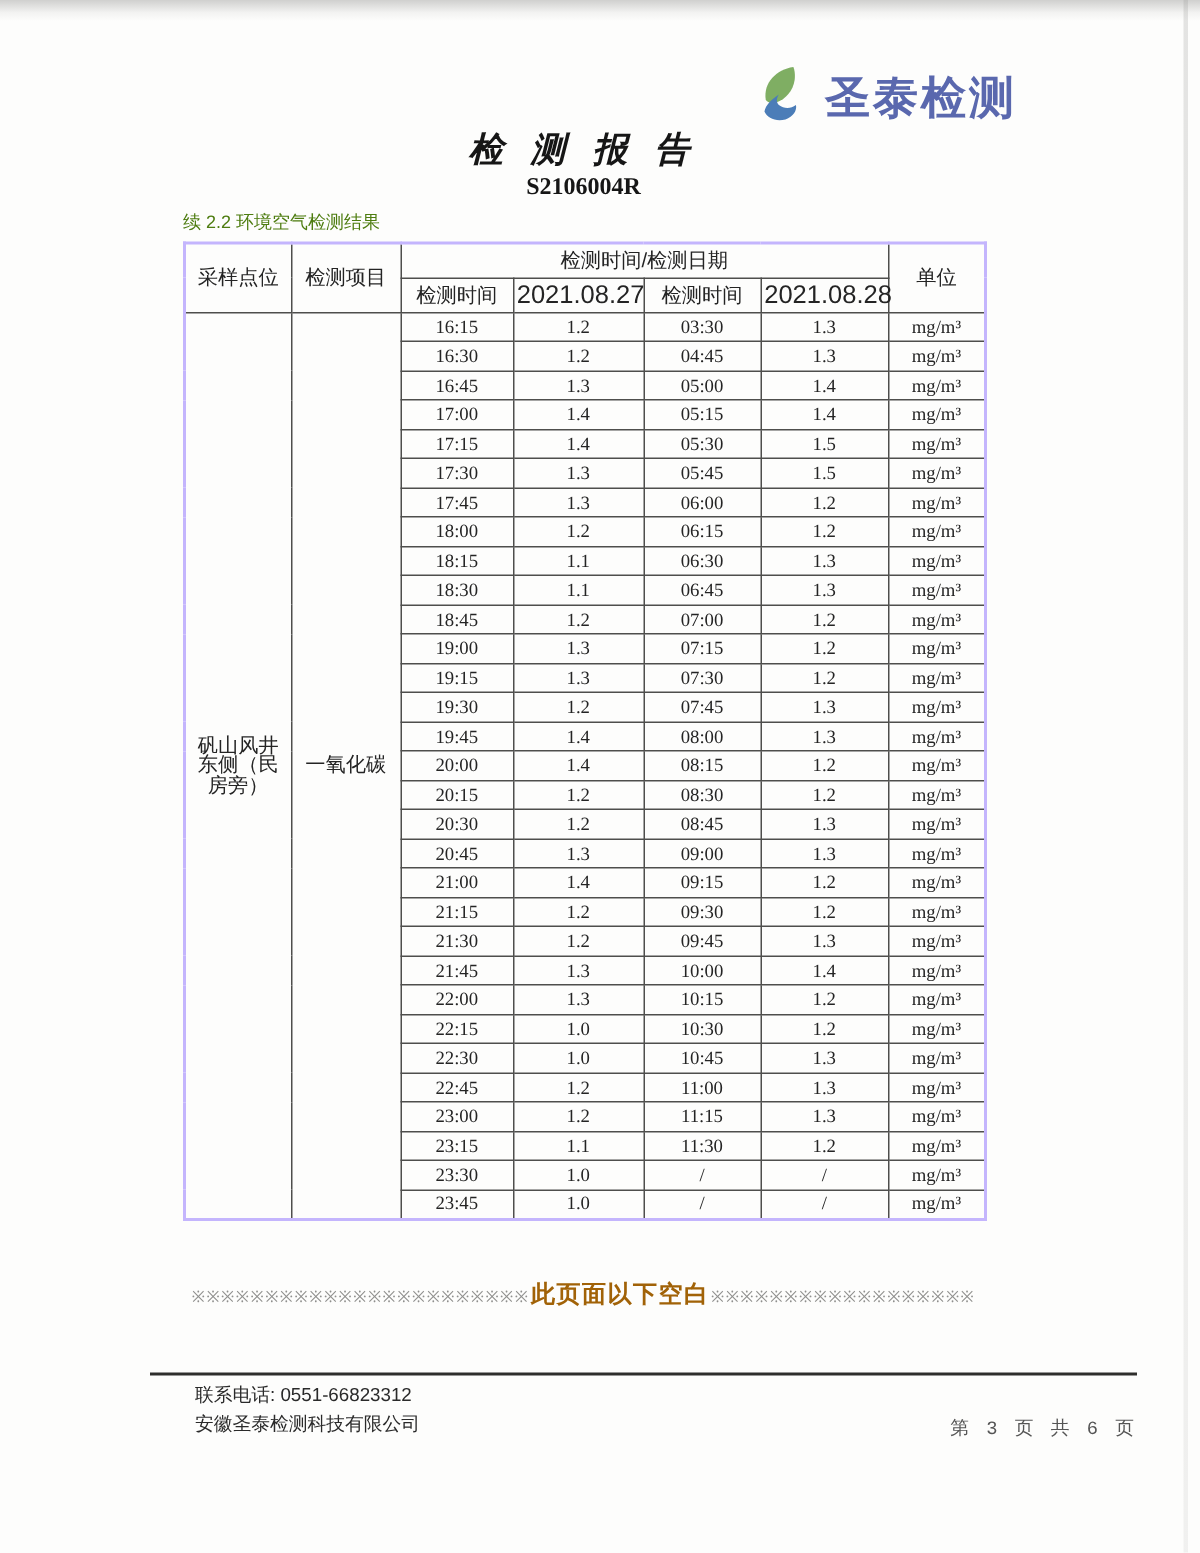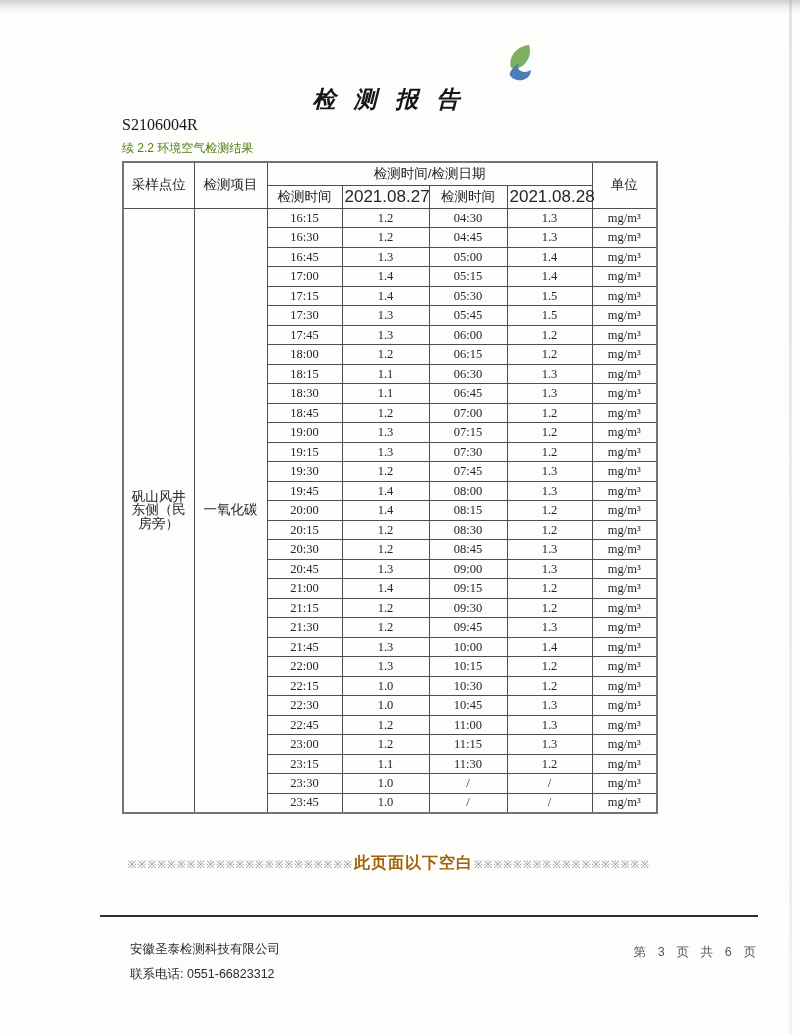--- a/index.html
+++ b/index.html
@@ -38,21 +38,21 @@
   }
 
   
   .title {
     position:absolute; left:122px; top:84px; width:534px;
     text-align:center; font-size:23px; font-weight:bold;
     letter-spacing:6px; color:#161616;font-style:italic;
   }
   .report-no {
     position:absolute; left:122px; top:116px; width:534px;
-    text-align:left; font-size:16px; font-weight:normal;
+    text-align:center; font-size:16px; font-weight:bold;
     font-family:"Liberation Serif", serif; color:#161616;
   }
   .section-label {
     position:absolute; left:122px; top:140px;
     font-size:12px; color:#4d7c0f;
   }
 
   
   .results-table {
     position:absolute; left:122px; top:161px;
@@ -60,21 +60,21 @@
     width:534px;
     font-size:12.5px;
   }
   .results-table td, .results-table th {
     border:1px solid #4e4e4c;
     text-align:center; vertical-align:middle;
     font-weight:normal;
     padding:0 2px;
     color:#242424;
   }
-  .results-table { border:2px solid #737373; }
+  .results-table { border:2px solid #c4b5fd; }
   .results-table thead th { font-size:13.5px; height:23px; }
   .results-table thead th.date-th { font-family:Liberation Sans, sans-serif; font-size:17px; }
   .results-table tbody td { height:19.5px; font-family:"Liberation Serif", serif; line-height:1; }
   .col-point { width:71px; }
   .col-item  { width:73px; }
   .col-time1 { width:75px; }
   .col-date1 { width:87px; }
   .col-time2 { width:78px; }
   .col-date2 { width:85px; }
   .col-unit  { width:65px; }
@@ -98,21 +98,21 @@
     font-size:16px; font-weight:bold; color:#a16207;
     letter-spacing:1px; padding:0 1px;
   }
 
   
   .footer-rule {
     position:absolute; left:100px; top:915px; width:658px; height:2px;
     background:#2e2e2c;
   }
   .footer-phone {
-    position:absolute; left:130px; top:922px; font-size:12.5px; color:#2a2a2a;margin-top:44px;
+    position:absolute; left:130px; top:922px; font-size:12.5px; color:#2a2a2a;
   }
   .footer-company {
     position:absolute; left:130px; top:941px; font-size:12.5px; color:#2a2a2a;
   }
   .footer-page {
     position:absolute; right:42px; top:944px;
     font-family:Liberation Mono, monospace;
     font-size:12.5px; color:#555; letter-spacing:2px;
   }
 </style>
@@ -123,20 +123,21 @@
   <div class="scan-top"></div>
   <div class="scan-right"></div>
 
   <div class="logo">
     <span>
       <svg width="42" height="42" viewBox="0 0 48 48">
         <path d="M33 3 C20 5 10 15 12 28 C13 30 16 31 20 30 C27 28 33 21 34 13 C34.5 9 34 5 33 3 Z" fill="#7fae63"></path>
         <path d="M22 24 C16 28 12 32 11 37 C13 42 20 45 27 43 C33 41 36 36 35 32 C31 35 26 35 22 32 C20 30 20 27 22 24 Z" fill="#4b7db8"></path>
       </svg>
     </span>
+    <span class="logo-text">圣泰检测</span>
   </div>
 
   <div class="title">检 测 报 告</div>
   <div class="report-no">S2106004R</div>
   <div class="section-label">续 2.2 环境空气检测结果</div>
 
   <table class="results-table">
     <colgroup>
       <col class="col-point">
         <col class="col-item">
@@ -159,21 +160,21 @@
         <th>检测时间</th>
         <th class="date-th">2021.08.28</th>
       </tr>
     </thead>
     <tbody>
         <tr>
           <td rowspan="31" class="pt-cell">矾山风井东侧（民房旁）</td>
           <td rowspan="31" class="item-cell">一氧化碳</td>
           <td>16:15</td>
           <td>1.2</td>
-          <td>04:30</td>
+          <td>03:30</td>
           <td>1.3</td>
           <td class="unit-cell">mg/m³</td>
         </tr>
         <tr>
           <td>16:30</td>
           <td>1.2</td>
           <td>04:45</td>
           <td>1.3</td>
           <td class="unit-cell">mg/m³</td>
         </tr>

